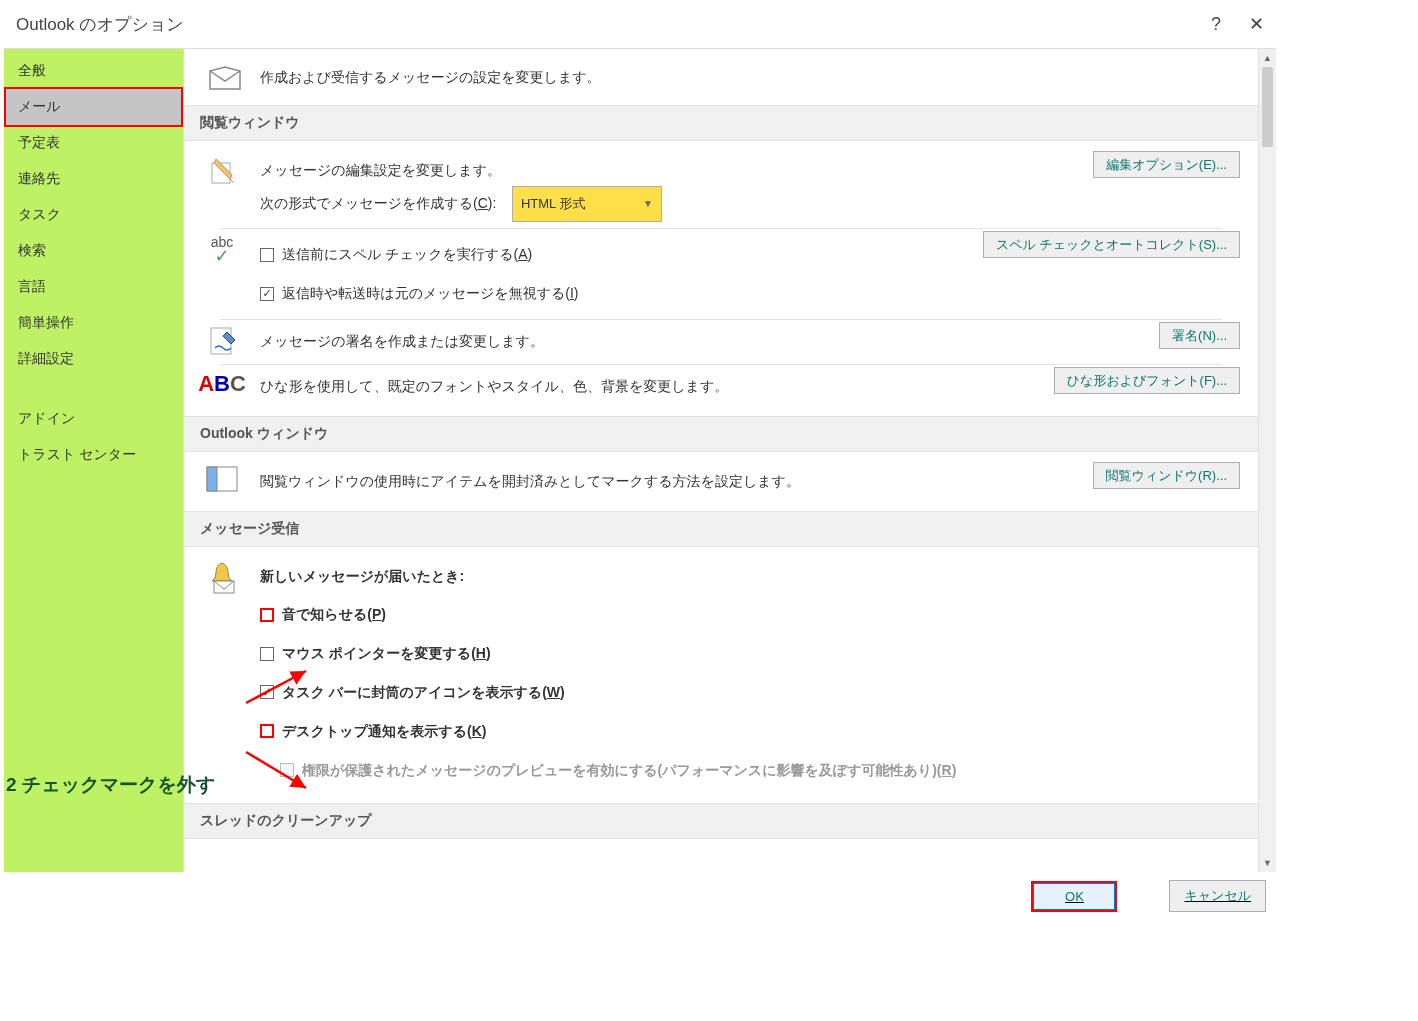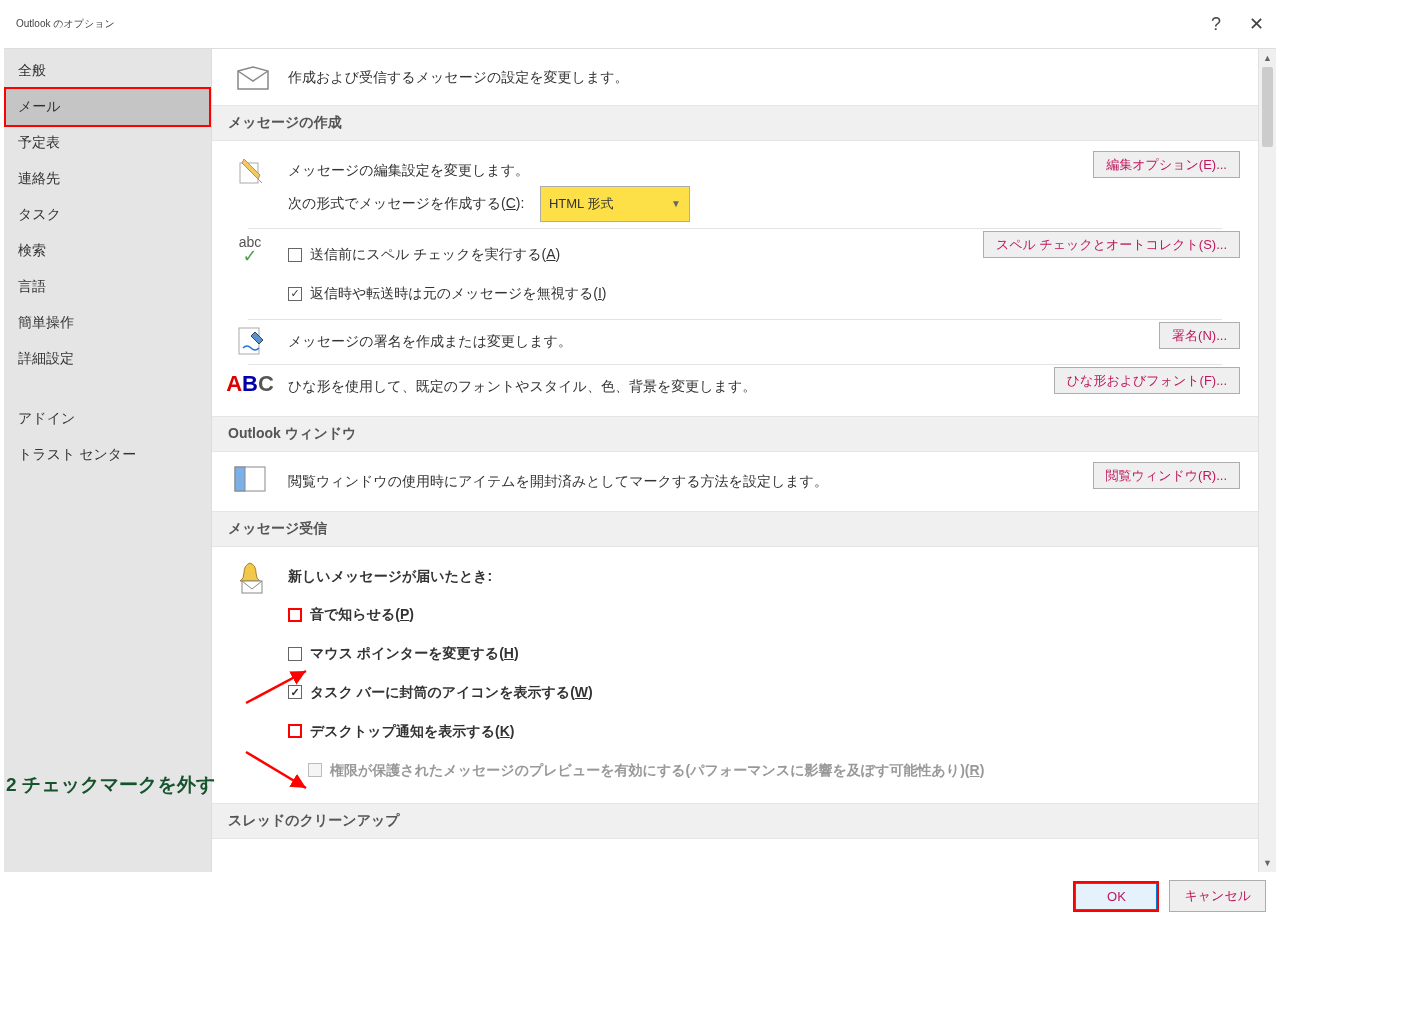--- a/index.html
+++ b/index.html
@@ -1,25 +1,25 @@
 <!DOCTYPE html>
 <html><head>
 <meta charset="utf-8">
 <style>
 * { box-sizing: border-box; margin: 0; padding: 0; font-family: "Yu Gothic UI", "Meiryo", "Segoe UI", sans-serif; }
 body { background: #fff; width: 1280px; height: 920px; position: relative; overflow: hidden; }
 
 .titlebar { display: flex; align-items: center; justify-content: space-between; padding: 12px 16px 8px 16px; height: 44px; }
-.titlebar .title { font-size: 10px; color: #444; }
+.titlebar .title { font-size: 17px; color: #444; }
 .titlebar .controls { display: flex; gap: 28px; align-items: center; font-size: 18px; color: #444; }
 .titlebar .controls span { cursor: pointer; }
 
 .main { display: flex; height: 824px; border-top: 1px solid #ddd; margin: 4px 4px 0 4px; }
 
-.sidebar { width: 208px; background: #e5e5e5; border-right: 1px solid #ddd; padding-top: 4px; position: relative; }
+.sidebar { width: 180px; background: #bef264; border-right: 1px solid #ddd; padding-top: 4px; position: relative; }
 .sidebar-item { padding: 9px 14px; font-size: 14px; color: #333; cursor: pointer; }
 .sidebar-item.selected { background: #c5c5c5; border: 2px solid #ff0000; margin: -2px 0; padding: 9px 12px; position: relative; }
 .sidebar .gap { height: 12px; }
 
 .annot1 { position: absolute; top: 54px; right: 6px; color: #ff0000; font-weight: bold; font-size: 19px; }
 
 .content { flex: 1; display: flex; overflow: hidden; background: #fff; }
 .scroll-area { flex: 1; overflow-y: hidden; padding: 0; }
 .scrollbar { width: 18px; background: #f0f0f0; border-left: 1px solid #e0e0e0; position: relative; }
 .scrollbar .arrow-up, .scrollbar .arrow-down { height: 18px; display: flex; align-items: center; justify-content: center; font-size: 9px; color: #666; cursor: pointer; }
@@ -32,21 +32,21 @@
 .intro .txt { font-size: 14px; color: #333; }
 
 .section-header { background: #f0f0f0; padding: 8px 16px; font-size: 14px; color: #555; font-weight: bold; border-top: 1px solid #e5e5e5; border-bottom: 1px solid #e5e5e5; }
 
 .section-body { padding: 14px 18px; }
 .row { display: flex; gap: 18px; position: relative; }
 .row .iconcol { width: 40px; display: flex; justify-content: center; }
 .row .textcol { flex: 1; font-size: 14px; color: #333; line-height: 2.2; }
 .row .btncol { margin-left: auto; }
 
-.btn { background: #efefef; border: 1px solid #adadad; padding: 5px 12px; font-size: 13px; color: #be185d; cursor: pointer; white-space: nowrap; min-width: 90px; text-align: center; }
+.btn { background: #efefef; border: 1px solid #adadad; padding: 5px 12px; font-size: 13px; color: #0f766e; cursor: pointer; white-space: nowrap; min-width: 90px; text-align: center; margin-left: 42px; }
 
 .select { border: 1px solid #adadad; background: #fde047; padding: 3px 8px; font-size: 13px; display: inline-flex; align-items: center; gap: 12px; min-width: 150px; justify-content: space-between; cursor: pointer; }
 .select .caret { font-size: 10px; color: #666; }
 
 .checkbox-row { display: flex; align-items: center; gap: 8px; font-size: 14px; color: #333; padding: 4px 0; }
 .chk { width: 14px; height: 14px; border: 1px solid #666; display: inline-flex; align-items: center; justify-content: center; font-size: 11px; color: #333; background: #fff; cursor: pointer; }
 .chk.red { border: 2px solid #ff0000; }
 .chk.disabled { border-color: #bbb; background: #f5f5f5; }
 .disabled-text { color: #999; }
 
@@ -55,21 +55,21 @@
 .underline-key { text-decoration: underline; }
 
 .abc-icon { font-size: 14px; color: #555; text-align: center; line-height: 1; }
 .abc-icon .check { color: #4aa04a; font-size: 18px; display: block; margin-top: -2px; }
 
 .abc-letter { font-family: "Times New Roman", serif; font-size: 22px; font-weight: bold; }
 .abc-letter .a { color: #d00; }
 .abc-letter .b { color: #00a; }
 .abc-letter .c { color: #555; }
 
-.footer { position: absolute; bottom: 0; left: 0; right: 0; height: 48px; display: flex; align-items: center; justify-content: flex-end; gap: 10px; padding: 0 14px; background: #fff; }
+.footer { position: absolute; bottom: 0; left: 0; right: 0; height: 48px; display: flex; align-items: center; justify-content: flex-end; gap: 10px; padding: 0 14px; background: #fff; text-decoration: underline; }
 .footer .btn { min-width: 86px; padding: 6px 14px; }
 .footer .btn.ok { border: 2px solid #ff0000; background: #e5f1fb; outline: 1px solid #0078d7; outline-offset: -3px; }
 
 .annot2 { position: absolute; left: 6px; top: 728px; color: #14532d; font-weight: bold; font-size: 19px; white-space: nowrap; margin-top: 44px; }
 .annot3 { position: absolute; right: 208px; bottom: 30px; color: #ff0000; font-weight: bold; font-size: 19px; }
 
 .arrow-svg { position: absolute; pointer-events: none; }
 .arrow1 { left: 244px; top: 665px; width: 70px; height: 40px; }
 .arrow2 { left: 244px; top: 750px; width: 70px; height: 44px; }
 
@@ -109,21 +109,21 @@
       <div class="intro">
         <div class="env-icon">
           <svg viewBox="0 0 34 26">
               <path d="M2 6 L17 2 L32 6 L32 24 L2 24 Z" fill="none" stroke="#888" stroke-width="1.5"></path>
               <path d="M2 6 L17 16 L32 6" fill="none" stroke="#888" stroke-width="1.5"></path>
             </svg>
         </div>
         <span class="txt">作成および受信するメッセージの設定を変更します。</span>
       </div>
 
-      <div class="section-header">メッセージの作成</div>
+      <div class="section-header">閲覧ウィンドウ</div>
       <div class="section-body">
         <div class="row">
           <div class="iconcol">
             <svg width="32" height="32" viewBox="0 0 32 32">
                 <rect x="6" y="8" width="18" height="20" fill="#fff" stroke="#aaa"></rect>
                 <path d="M10 4 L26 20 L24 24 L8 8 Z" fill="#f4c860" stroke="#b88"></path>
                 <path d="M24 24 L28 28" stroke="#b88"></path>
               </svg>
           </div>
           <div class="textcol">

